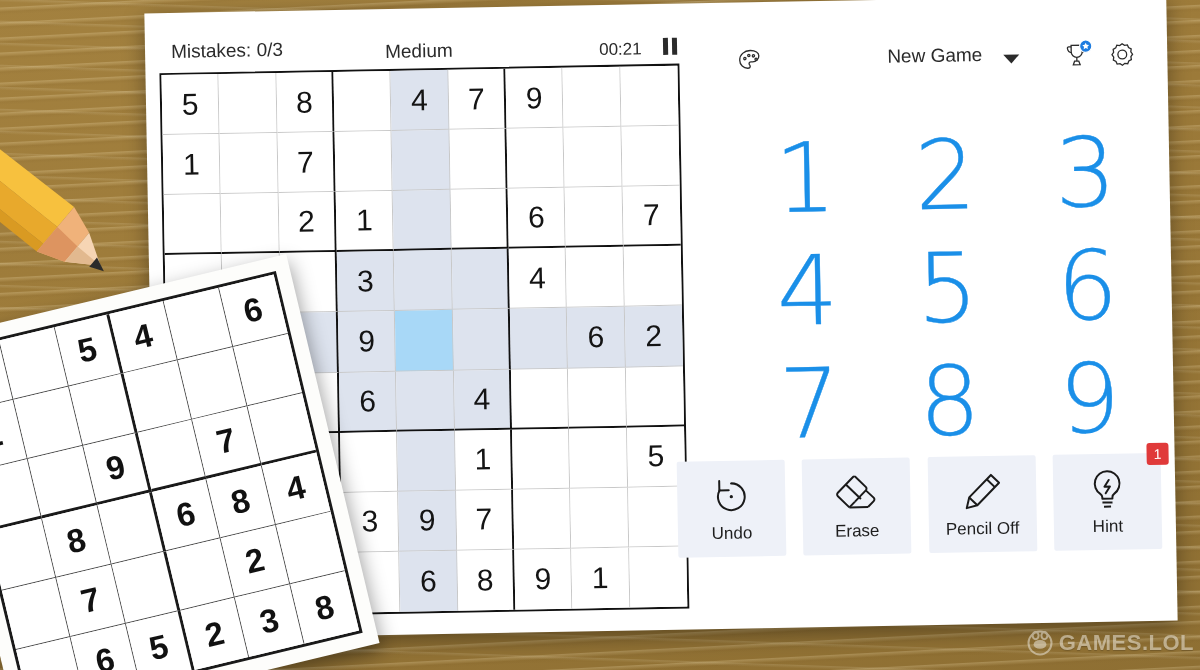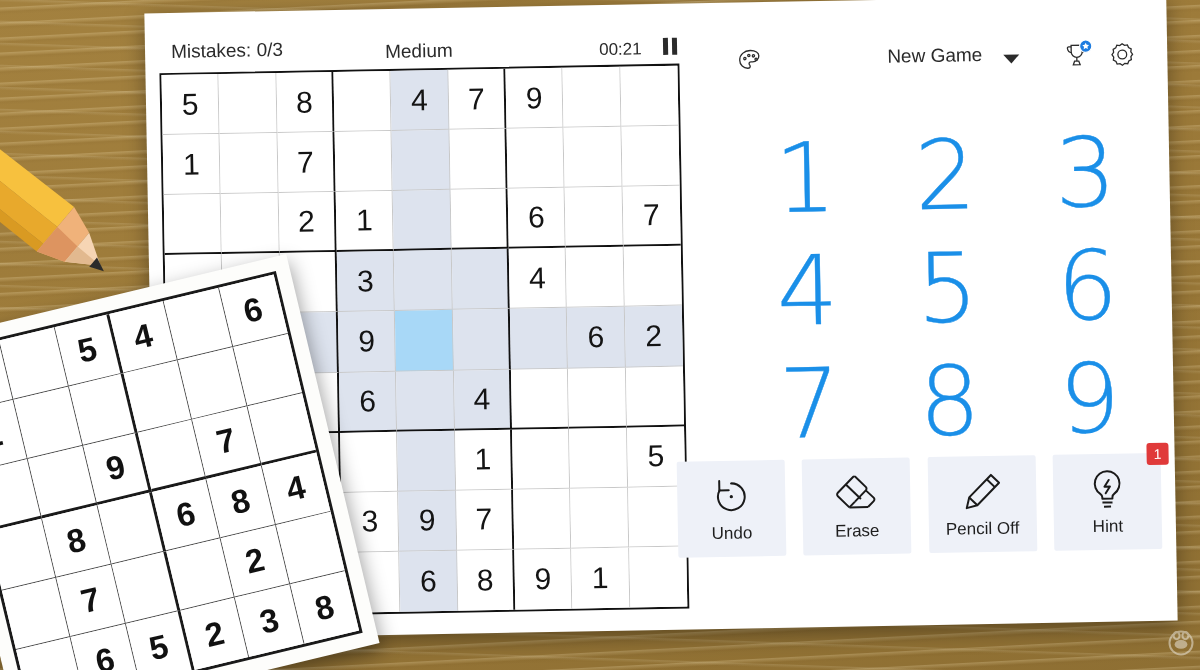--- a/index.html
+++ b/index.html
@@ -441,13 +441,14 @@
   </svg>
 </div>
 
 <div id="watermark">
   <svg width="26" height="26" viewBox="0 0 26 26">
     <circle cx="13" cy="13" r="11.5" fill="none" stroke="#e9e4d8" stroke-width="2"></circle>
     <ellipse cx="8.6" cy="5.6" rx="3" ry="3.6" fill="none" stroke="#e9e4d8" stroke-width="2"></ellipse>
     <ellipse cx="17.4" cy="5.6" rx="3" ry="3.6" fill="none" stroke="#e9e4d8" stroke-width="2"></ellipse>
     <ellipse cx="13" cy="14.4" rx="6.4" ry="4.4" fill="#e9e4d8"></ellipse>
   </svg>
+  <span id="wm-text">GAMES.LOL</span>
 </div>
 
 </body></html>

